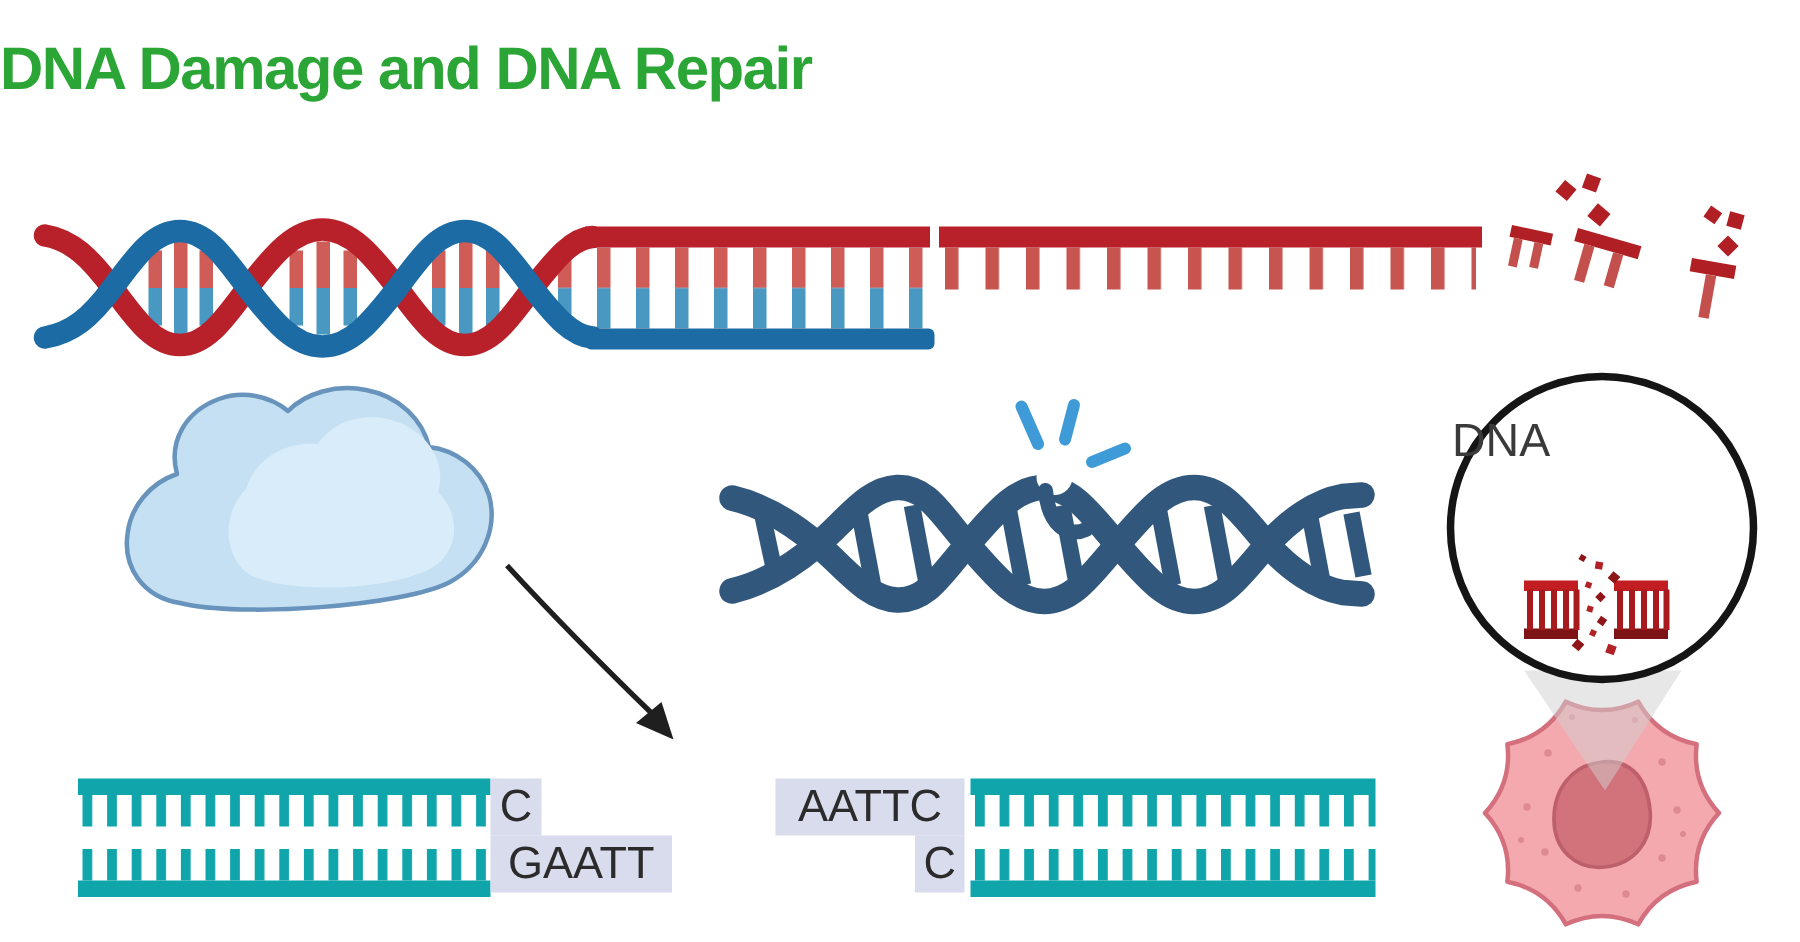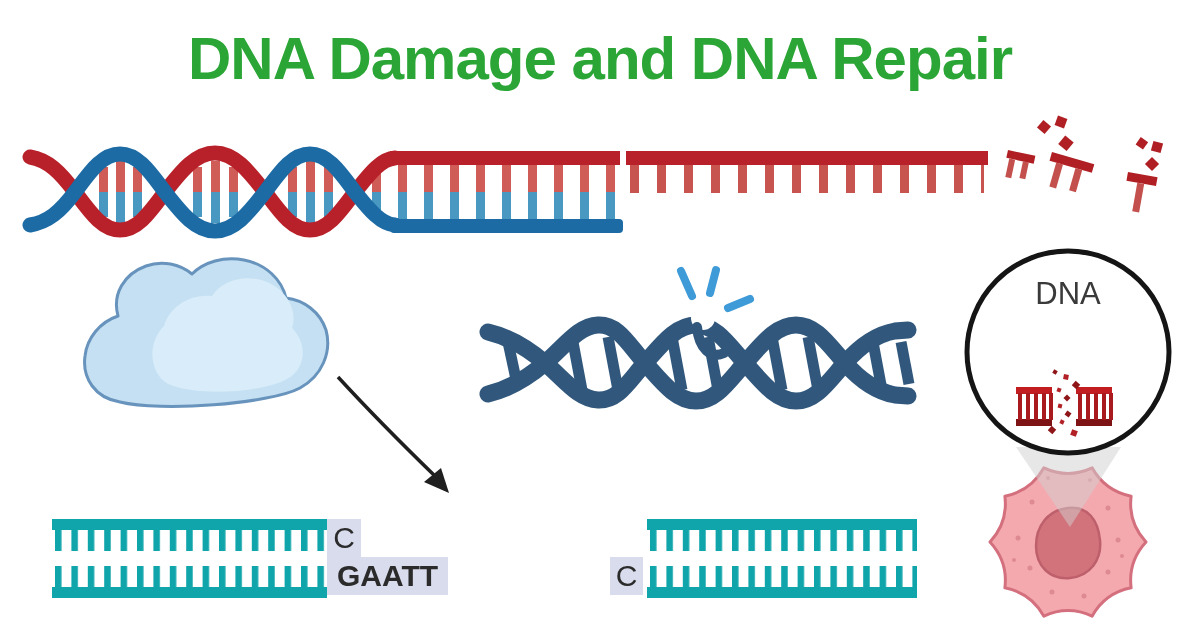--- a/index.html
+++ b/index.html
@@ -1,26 +1,26 @@
 <!DOCTYPE html>
 <html><head>
 <meta charset="utf-8">
 <style>
   html,body{margin:0;padding:0;background:#ffffff;}
   .canvas{position:relative;width:1200px;height:628px;background:#ffffff;overflow:hidden;
           font-family:"Liberation Sans", sans-serif;}
-  .title{position:absolute;left:0;top:24px;width:1200px;text-align:center;margin:0;
-         font-size:60px;font-weight:bold;letter-spacing:-1px;color:#2BA636;}
+  .title{position:absolute;left:0;top:24px;width:1200px;text-align:left;margin:0;
+         font-size:40px;font-weight:bold;letter-spacing:-1px;color:#2BA636;}
   .art{position:absolute;left:0;top:0;width:1200px;height:628px;}
-  .mag-label{position:absolute;left:968px;top:274px;width:200px;text-align:center;
+  .mag-label{position:absolute;left:968px;top:274px;width:200px;text-align:left;
              font-size:31px;line-height:39px;color:#3A3A3A;}
   .seq{position:absolute;height:38px;background:#D8DCEC;color:#2B2B2B;font-size:30px;
        line-height:38px;text-align:center;overflow:hidden;}
   .seq.l-top{left:327px;top:519px;width:34px;}
-  .seq.l-bot{left:327px;top:557px;width:121px;font-weight:bold;}
+  .seq.l-bot{left:327px;top:557px;width:121px;}
   .seq.r-top{left:517px;top:519px;width:126px;}
   .seq.r-bot{left:610px;top:557px;width:33px;}
 </style>
 </head>
 <body>
 
 <div class="canvas">
 
   <h1 class="title">DNA Damage and DNA Repair</h1>
 
@@ -196,15 +196,16 @@
       <rect x="647" y="587" width="270" height="11" fill="#0FA5AA"></rect>
     </g>
   </svg>
 
   <div class="mag-label">
     <div>DNA</div>
   </div>
 
   <div class="seq l-top">C</div>
   <div class="seq l-bot">GAATT</div>
+  <div class="seq r-top">AATTC</div>
   <div class="seq r-bot">C</div>
 
 </div>
 
 </body></html>

